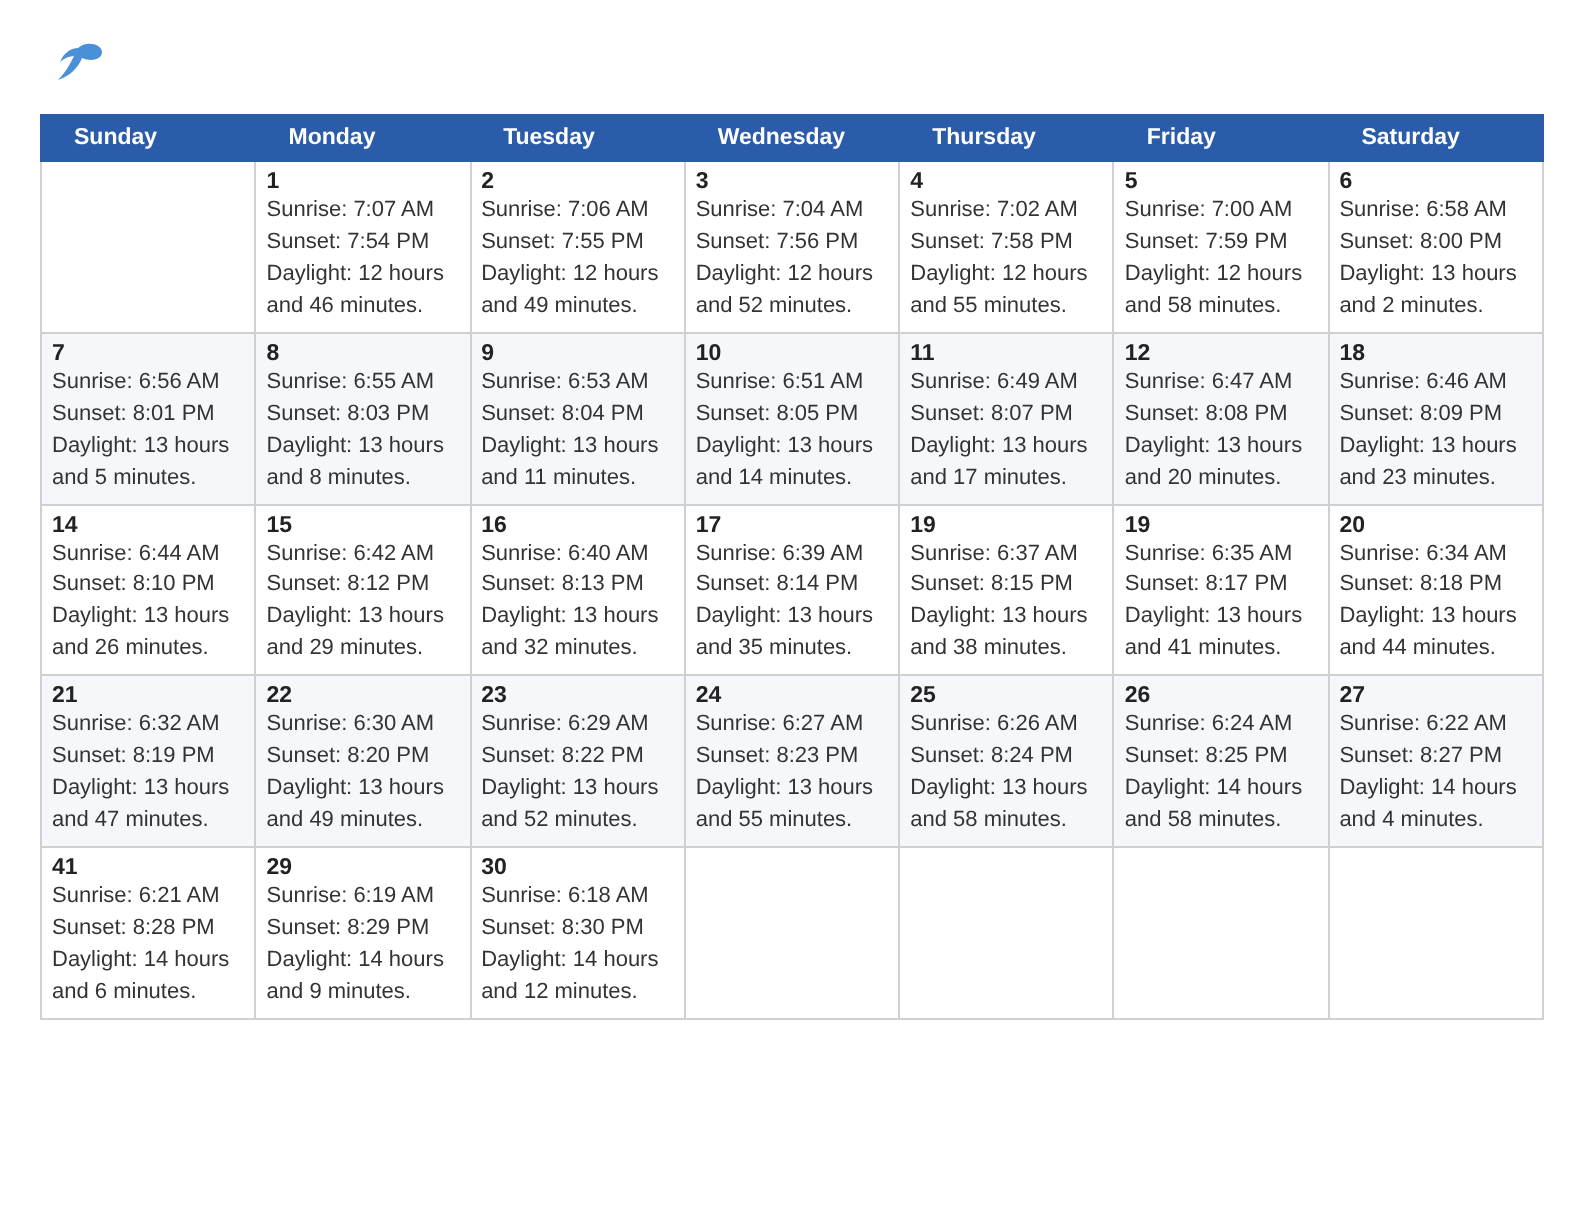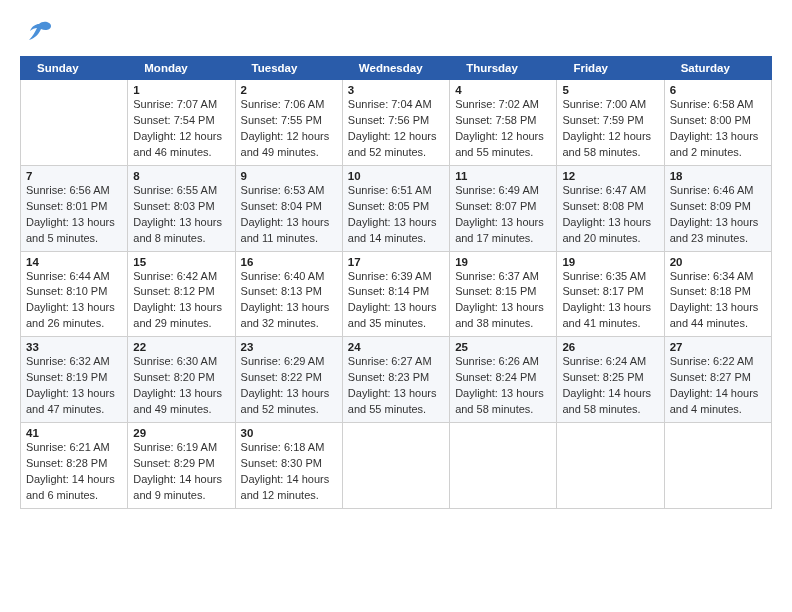--- a/index.html
+++ b/index.html
@@ -206,21 +206,21 @@
             <span class="day-num">19</span>
             <div class="day-detail">Sunrise: 6:35 AM<br>Sunset: 8:17 PM<br>Daylight: 13 hours<br>and 41 minutes.</div>
           </td>
           <td>
             <span class="day-num">20</span>
             <div class="day-detail">Sunrise: 6:34 AM<br>Sunset: 8:18 PM<br>Daylight: 13 hours<br>and 44 minutes.</div>
           </td>
         </tr>
         <tr>
           <td>
-            <span class="day-num">33</span>
+            <span class="day-num">21</span>
             <div class="day-detail">Sunrise: 6:32 AM<br>Sunset: 8:19 PM<br>Daylight: 13 hours<br>and 47 minutes.</div>
           </td>
           <td>
             <span class="day-num">22</span>
             <div class="day-detail">Sunrise: 6:30 AM<br>Sunset: 8:20 PM<br>Daylight: 13 hours<br>and 49 minutes.</div>
           </td>
           <td>
             <span class="day-num">23</span>
             <div class="day-detail">Sunrise: 6:29 AM<br>Sunset: 8:22 PM<br>Daylight: 13 hours<br>and 52 minutes.</div>
           </td>

